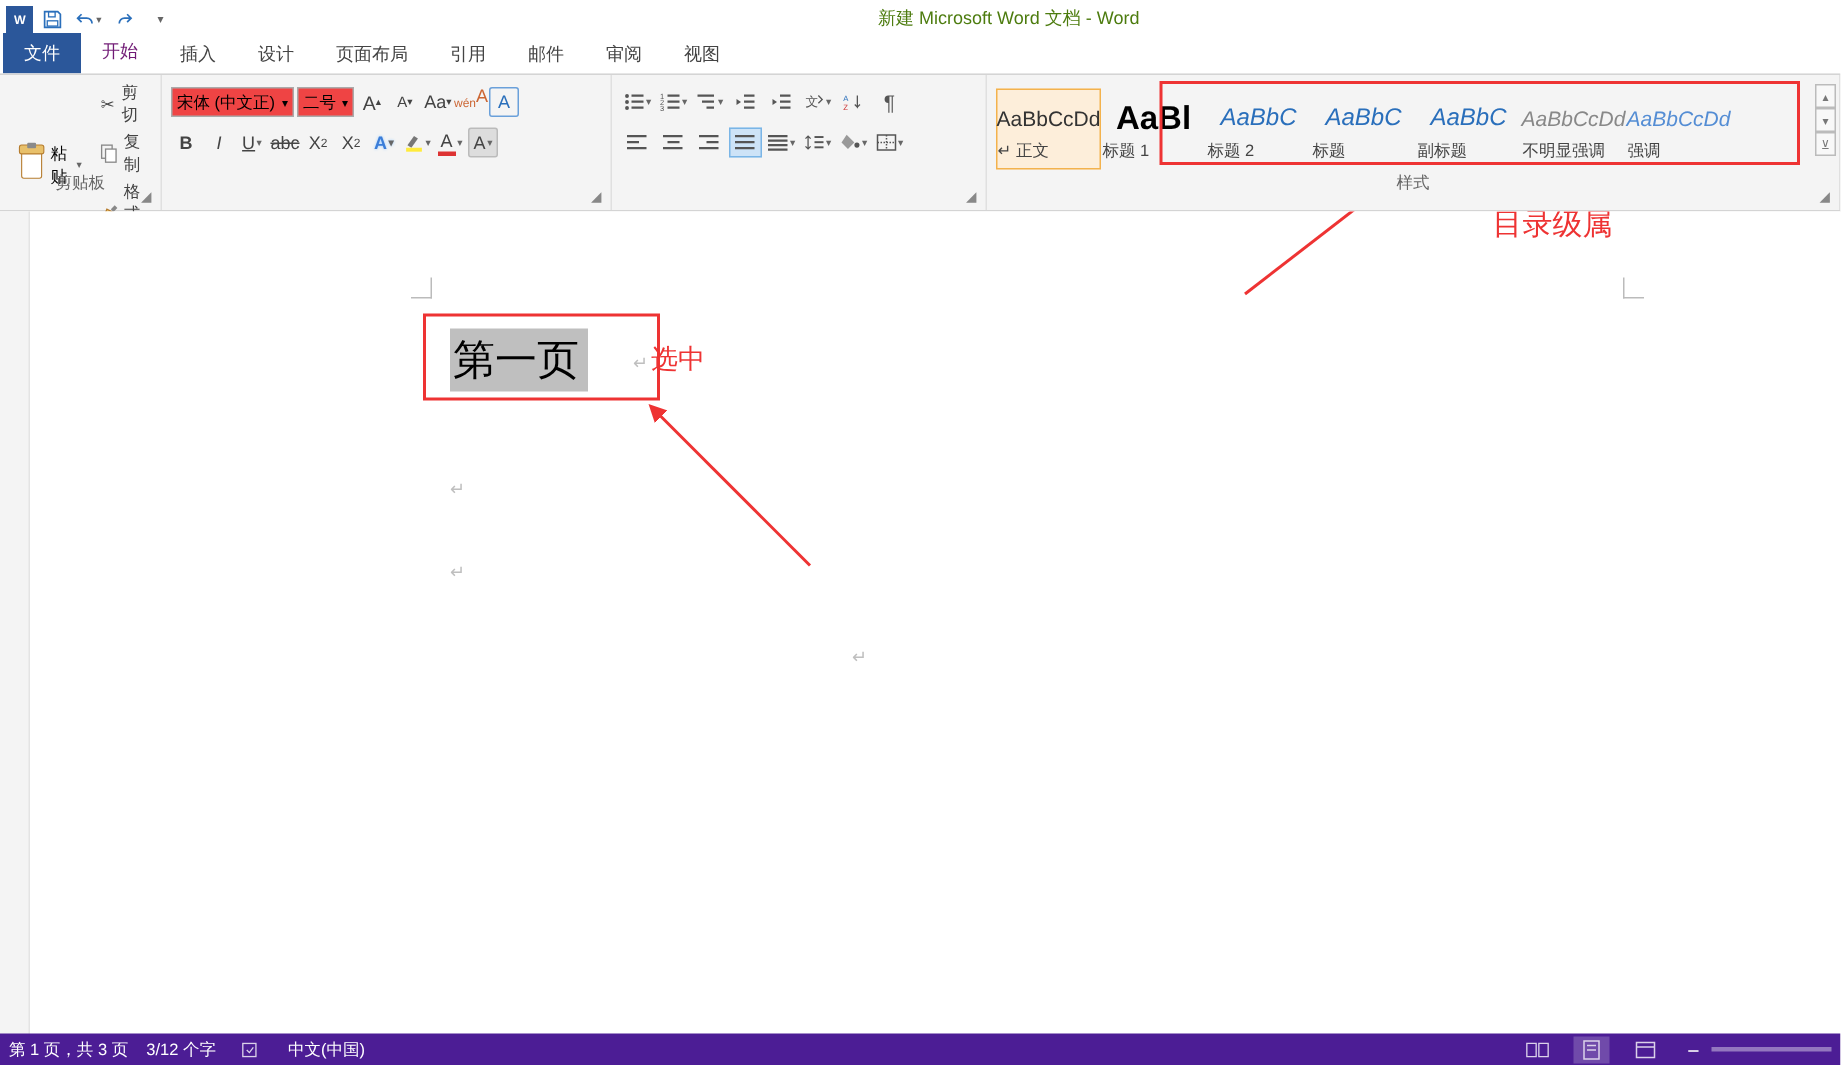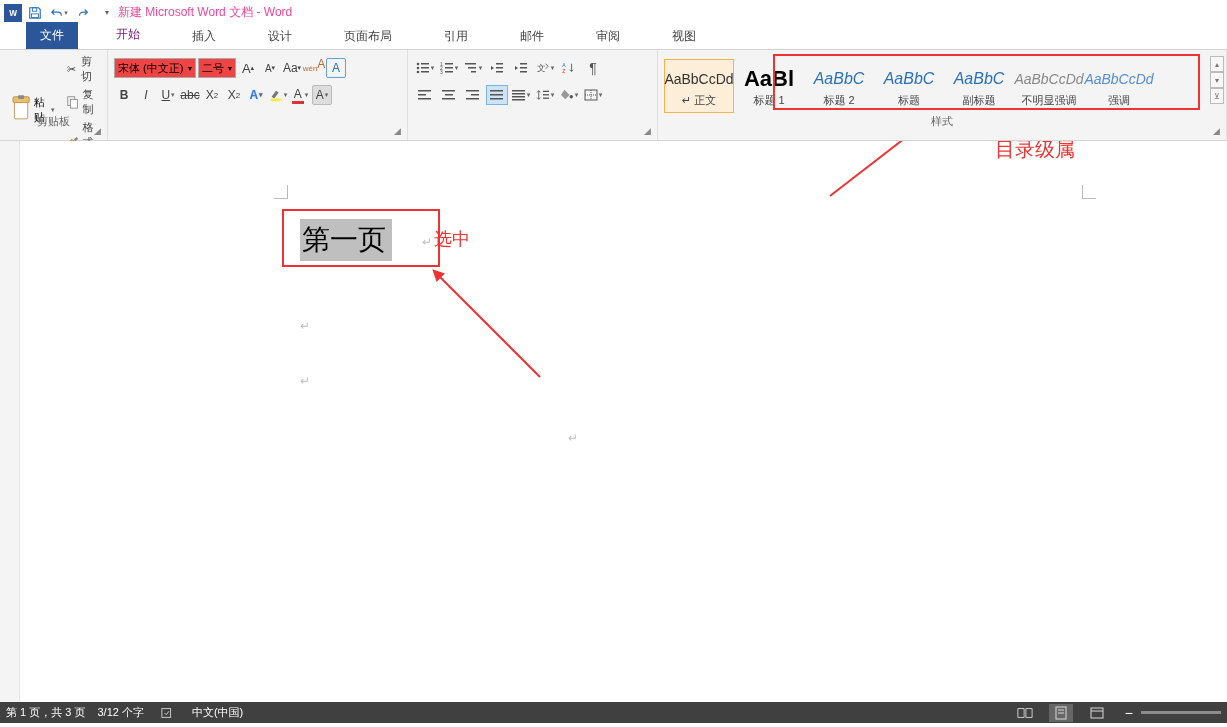--- a/index.html
+++ b/index.html
@@ -4,25 +4,25 @@
 <style>
 * { box-sizing: border-box; margin: 0; padding: 0; font-family: "Microsoft YaHei", "Segoe UI", sans-serif; }
 body { width: 1227px; height: 727px; background: #fff; overflow: hidden; position: relative; font-size: 12px; }
 
 
 .titlebar { height: 25px; background: #fff; display: flex; align-items: center; border-bottom: 0; }
 .titlebar .qat { display: flex; align-items: center; gap: 2px; padding-left: 4px; }
 .titlebar .qat .wic { width: 18px; height: 18px; background: #2b579a; display: flex; align-items: center; justify-content: center; }
 .titlebar .qat .wic svg { width: 12px; height: 12px; }
 .titlebar .qat .qbtn { width: 22px; height: 22px; display: flex; align-items: center; justify-content: center; color: #2a6fbb; cursor: pointer; }
-.titlebar .title { flex: 1; color: #ec4899; font-size: 12px; }
+.titlebar .title { flex: 1; text-align: center; color: #4d7c0f; font-size: 12px; }
 
 
 .tabs { height: 24px; background: #fff; display: flex; align-items: flex-end; padding-left: 2px; }
-.tab { padding: 4px 14px; font-size: 12px; color: #444; cursor: pointer; margin-left: 24px; }
+.tab { padding: 4px 14px; font-size: 12px; color: #444; cursor: pointer; }
 .tab.file { background: #2b579a; color: #fff; padding: 5px 14px; }
 .tab.active { color: #701a75; border-bottom: 2px solid #fff; position: relative; }
 .tab.active::after { content: ""; position: absolute; bottom: -1px; left: 0; right: 0; height: 2px; background: #fff; }
 
 
 .ribbon { height: 92px; background: #f4f4f4; border-top: 1px solid #d4d4d4; border-bottom: 1px solid #d4d4d4; display: flex; position: relative; }
 .group { border-right: 1px solid #e0e0e0; padding: 3px 6px 0 6px; display: flex; flex-direction: column; position: relative; }
 .group-label { position: absolute; bottom: 11px; left: 0; right: 0; text-align: center; font-size: 11px; color: #666; }
 .group-dlg { position: absolute; bottom: 3px; right: 3px; width: 10px; height: 10px; color: #888; cursor: pointer; font-size: 9px; line-height: 9px; }
 .group-body { flex: 1; display: flex; }
@@ -46,21 +46,21 @@
 
 
 .para .row { display: flex; align-items: center; gap: 2px; height: 24px; }
 .para .ibtn { width: 22px; height: 20px; display: flex; align-items: center; justify-content: center; cursor: pointer; color: #444; }
 .para .ibtn.dd::after { content: "▾"; font-size: 7px; margin-left: 1px; color: #666; }
 .para .ibtn.sel { background: #cde3f7; border: 1px solid #7ab5e6; }
 
 
 .styles { flex: 1; padding-right: 18px; }
 .styles .gallery { display: flex; gap: 0; height: 56px; margin-top: 6px; position: relative; }
-.styles .sitem { width: 70px; height: 54px; border: 1px solid transparent; display: flex; flex-direction: column; align-items: center; justify-content: center; cursor: pointer; }
+.styles .sitem { width: 70px; height: 54px; border: 1px solid transparent; display: flex; flex-direction: column; justify-content: center; cursor: pointer; }
 .styles .sitem .prev { font-size: 14px; height: 28px; display: flex; align-items: center; justify-content: center; color: #333; }
 .styles .sitem .prev.big { font-size: 22px; font-weight: bold; color: #000; }
 .styles .sitem .prev.med { font-size: 16px; color: #2a6fbb; font-style: italic; }
 .styles .sitem .prev.ital { font-style: italic; color: #888; }
 .styles .sitem .prev.ital2 { font-style: italic; color: #548dd4; }
 .styles .sitem .slabel { font-size: 11px; color: #444; }
 .styles .sitem.sel { border: 1px solid #f3b24d; background: #fdeeda; }
 .styles .scroll { position: absolute; right: 2px; top: 6px; width: 14px; display: flex; flex-direction: column; }
 .styles .scroll .sb { width: 14px; height: 16px; border: 1px solid #bbb; background: #f8f8f8; display: flex; align-items: center; justify-content: center; font-size: 8px; cursor: pointer; color: #777; }
 .redbox { position: absolute; border: 2px solid #e33; pointer-events: none; }
@@ -74,21 +74,21 @@
 .page .corner.tl { left: 168px; top: 40px; border-left: 1px solid #bbb; border-top: 1px solid #bbb; transform: translate(-14px,-14px) rotate(180deg); }
 .page .corner.tr { right: 18px; top: 40px; border-left: 1px solid #bbb; border-top: 1px solid #bbb; transform: translate(14px,-14px) rotate(-90deg); }
 .seltext { position: absolute; left: 180px; top: 60px; font-family: "SimSun", serif; font-size: 28px; background: #bfbfbf; padding: 2px 6px 2px 2px; color: #000; }
 .pm { font-family: "SimSun"; color: #bfbfbf; font-size: 12px; position: absolute; }
 
 
 .anno-label { position: absolute; color: #e33; font-size: 18px; font-family: "SimSun", serif; }
 .arrow { position: absolute; pointer-events: none; }
 
 
-.status { position: absolute; bottom: 4px; left: 0; right: 0; height: 21px; background: #404040; color: #fff; display: flex; align-items: center; font-size: 11px; padding: 0 6px; gap: 12px; }
+.status { position: absolute; bottom: 17px; left: 0; right: 0; height: 21px; background: #4c1d95; color: #fff; display: flex; align-items: center; font-size: 11px; padding: 0 6px; gap: 12px; }
 .status .spacer { flex: 1; }
 .status .vbtn { width: 24px; height: 18px; display: flex; align-items: center; justify-content: center; opacity: 0.8; cursor: pointer; color: #fff; }
 .status .zoom { display: flex; align-items: center; gap: 4px; color: #fff; }
 .status .ztrack { width: 80px; height: 3px; background: rgba(255,255,255,.4); position: relative; }
 
 svg { display: block; }
 </style>
 </head>
 <body>
 

